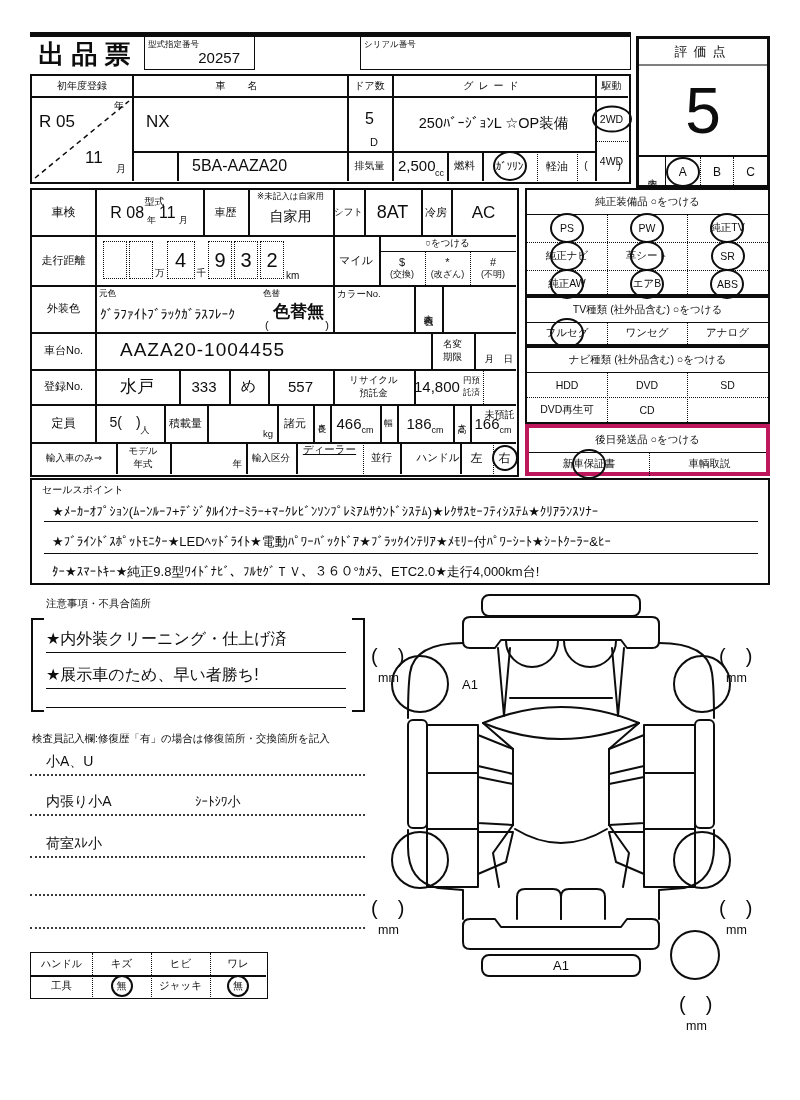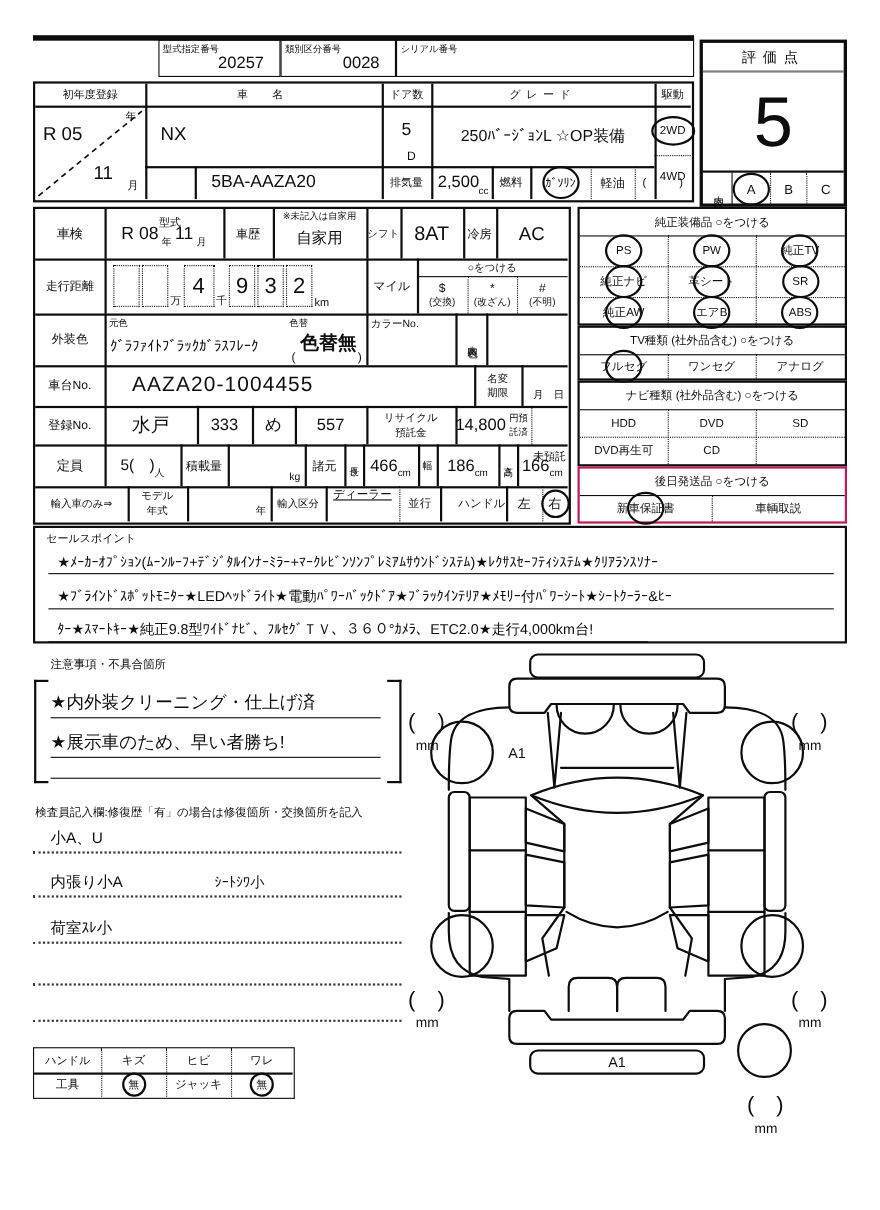--- a/index.html
+++ b/index.html
@@ -25,27 +25,24 @@
   svg text{font-family:"Liberation Sans","DejaVu Sans",sans-serif;fill:#0d0d0d;}
   .uline{border-bottom:1.5px solid #0d0d0d;display:flex;align-items:flex-end;}
   .dotline{border-bottom:2px dotted #3a3a3a;}
 </style>
 </head>
 <body>
 
 <div class="sheet">
 
   <div class="a" style="left:30px;top:32px;width:601px;height:4.5px;background:#0d0d0d;"></div>
+  <div class="a c" style="left:32px;top:38px;width:112px;height:32px;font-size:26px;font-weight:bold;letter-spacing:7px;">出品票</div>
   <div class="a" style="left:144px;top:36px;width:111px;height:34px;border:1.5px solid #0d0d0d;">
     <span class="a tiny" style="left:3px;top:2px;">型式指定番号</span>
     <span class="a" style="right:14px;top:12px;font-size:15px;">20257</span>
-  </div>
-  <div class="a" style="left:255px;top:36px;width:105px;height:34px;border:1.5px solid #0d0d0d;">
-    <span class="a tiny" style="left:3px;top:2px;">類別区分番号</span>
-    <span class="a" style="right:14px;top:12px;font-size:15px;">0028</span>
   </div>
   <div class="a" style="left:360px;top:36px;width:271px;height:34px;border:1.5px solid #0d0d0d;">
     <span class="a tiny" style="left:3px;top:2px;">シリアル番号</span>
     <span class="a" style="right:14px;top:12px;font-size:15px;"></span>
   </div>
 
   <div class="a" style="left:636px;top:36px;width:134px;height:152px;border:3px solid #0d0d0d;">
     <div class="c" style="height:25px;font-size:13px;letter-spacing:6px;border-bottom:2px solid #808080;">評価点</div>
     <div class="c" style="height:89px;font-size:64px;">5</div>
     <div style="display:flex;height:30px;border-top:2px solid #0d0d0d;">
@@ -346,21 +343,21 @@
     <div class="vdot" style="left:160px;top:24px;height:50px;"></div>
     <div class="hdot" style="left:0;top:49px;width:241px;"></div>
     <div class="a c" style="left:0;top:24px;width:80px;height:25px;font-size:10.5px;">HDD</div>
     <div class="a c" style="left:80px;top:24px;width:80px;height:25px;font-size:10.5px;">DVD</div>
     <div class="a c" style="left:160px;top:24px;width:81px;height:25px;font-size:10.5px;">SD</div>
     <div class="a c" style="left:0;top:49px;width:80px;height:25px;font-size:10.5px;">DVD再生可</div>
     <div class="a c" style="left:80px;top:49px;width:80px;height:25px;font-size:10.5px;">CD</div>
     <div class="a c" style="left:160px;top:49px;width:81px;height:25px;font-size:10.5px;"></div>
   </div>
 
-  <div class="a" style="left:525px;top:424px;width:245px;height:52px;border:2px solid #be185d;">
+  <div class="a" style="left:525px;top:424px;width:245px;height:52px;border:4px solid #be185d;">
     <div class="c" style="height:24px;font-size:10.5px;border-bottom:1.5px solid #0d0d0d;">後日発送品 ○をつける</div>
     <div class="vdot" style="left:120px;top:24px;height:24px;"></div>
     <div class="a c" style="left:0;top:24px;width:120px;height:24px;">
         <span class="ring-t ringed" style="font-size:10.5px;">新車保証書</span>
       </div>
     <div class="a c" style="left:120px;top:24px;width:121px;height:24px;font-size:10.5px;">車輌取説</div>
   </div>
 
   <div class="a" style="left:30px;top:478px;width:740px;height:107px;border:2.5px solid #0d0d0d;">
     <span class="a" style="left:10px;top:3px;font-size:10px;">セールスポイント</span>

